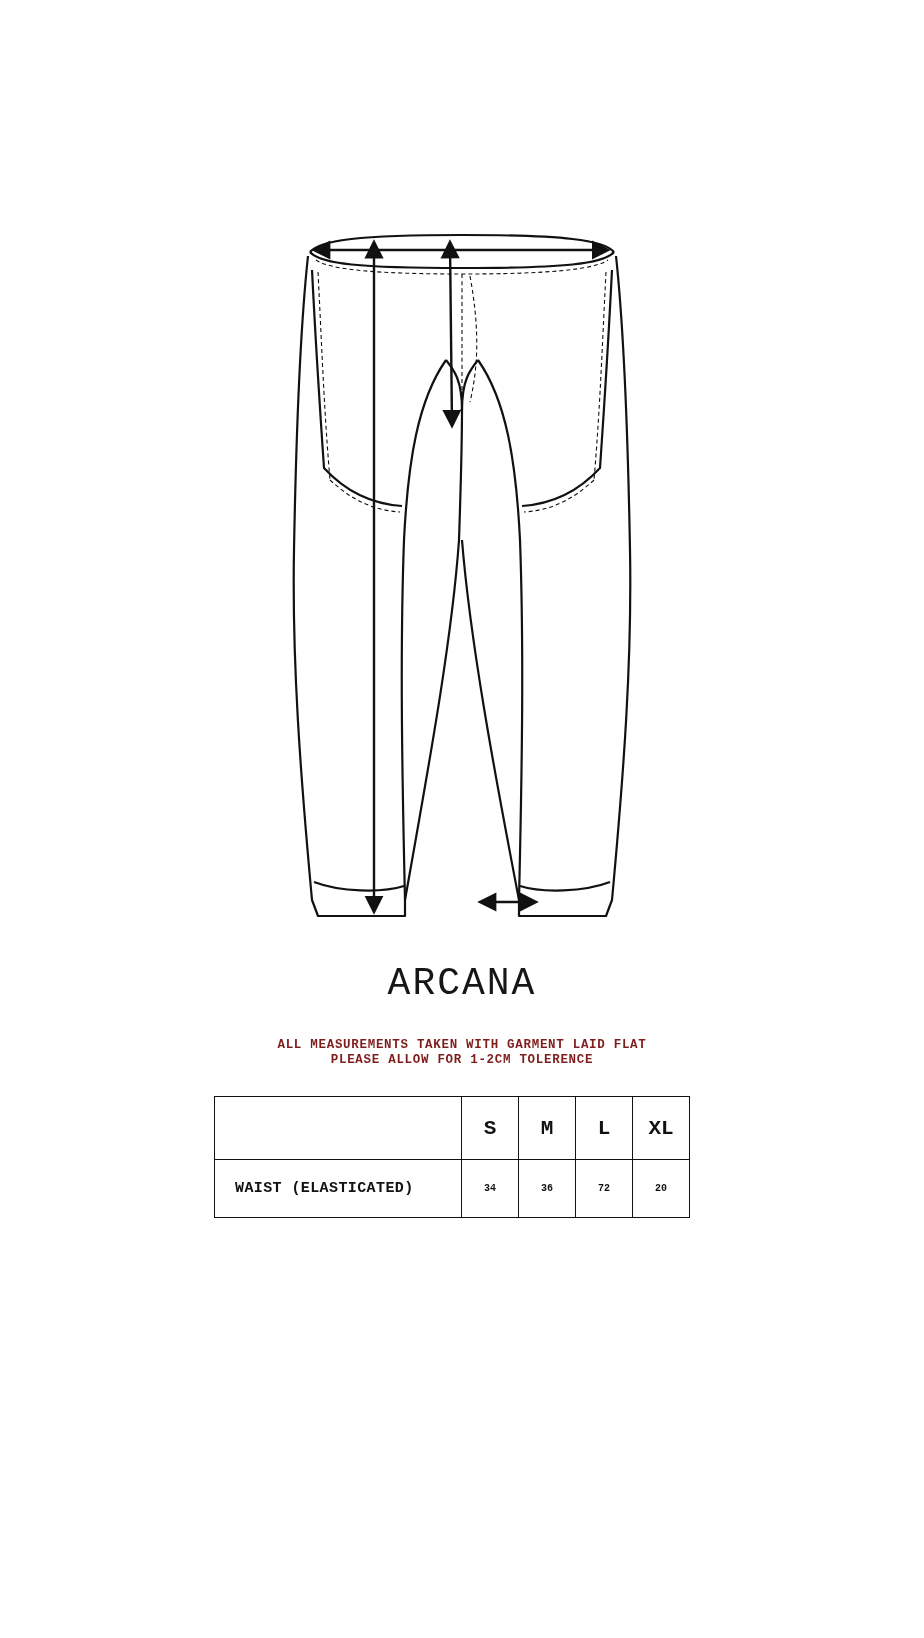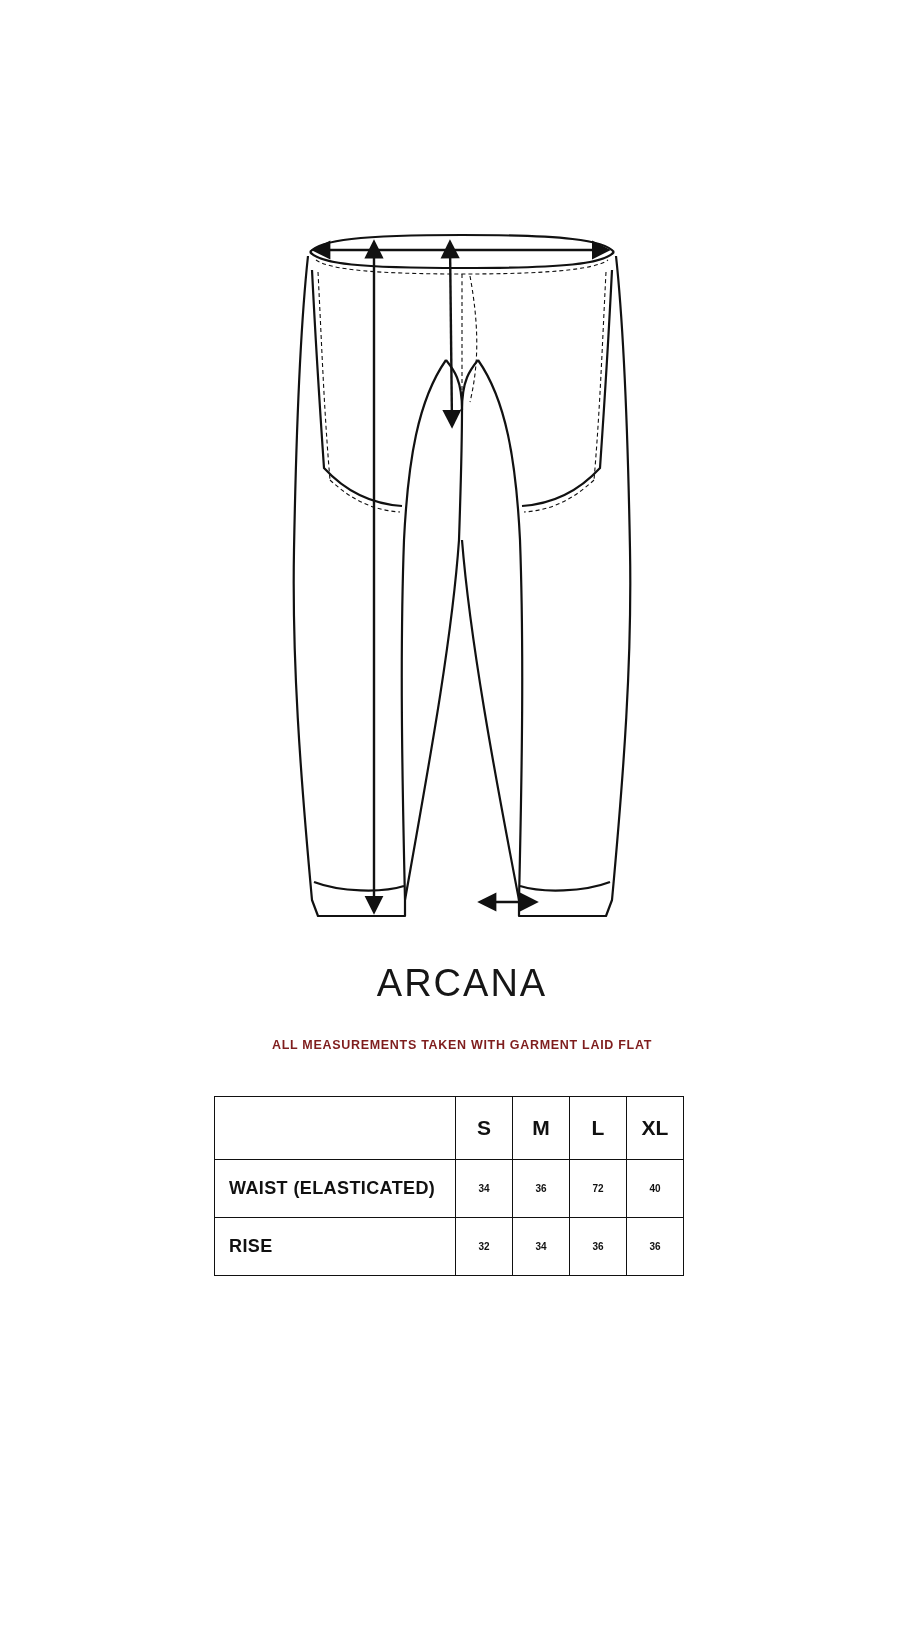--- a/index.html
+++ b/index.html
@@ -12,20 +12,21 @@
     height: 1638px;
     position: relative;
     font-family: "Liberation Sans", sans-serif;
     color: #111111;
     overflow: hidden;
   }
   .page {
     position: relative;
     width: 924px;
     height: 1638px;
+    font-family: Liberation Mono, monospace;
   }
   .diagram-wrap {
     position: absolute;
     left: 0;
     top: 210px;
     width: 924px;
     height: 730px;
   }
   .brand-title {
     position: absolute;
@@ -67,23 +68,23 @@
     text-align: center;
     vertical-align: middle;
     font-size: 10px;
     font-weight: bold;
     height: 57px;
     padding: 0;
   }
   table.size-table th.rowhead,
   table.size-table td.rowhead {
     text-align: left;
-    padding-left: 14px;
+    padding-left: 20px;
     width: 226px;
-    font-size: 18px;
+    font-size: 15px;
     letter-spacing: 0.4px;
   }
   table.size-table thead th.sizehead {
     font-size: 21px;
     font-weight: bold;
     height: 62px;
   }
   table.size-table col.size-col { width: 57px; }
   .empty-corner { border: 1.5px solid #111111; }
 </style>
@@ -153,20 +154,21 @@
         <line x1="450" y1="34" x2="452" y2="214" marker-start="url(#arrowStart)" marker-end="url(#arrowEnd)"></line>
         <line x1="482" y1="692" x2="534" y2="692" marker-start="url(#arrowStart)" marker-end="url(#arrowEnd)"></line>
       </g>
     </svg>
   </div>
 
   <div class="brand-title">ARCANA</div>
 
   <div class="notes">
     <div>ALL MEASUREMENTS TAKEN WITH GARMENT LAID FLAT</div>
+    <div>PLEASE ALLOW FOR 1-2CM TOLERENCE</div>
   </div>
 
   <div class="size-table-wrap">
     <table class="size-table">
       <colgroup>
         <col>
         <col class="size-col">
         <col class="size-col">
         <col class="size-col">
         <col class="size-col">
@@ -179,26 +181,19 @@
           <th class="sizehead">L</th>
           <th class="sizehead">XL</th>
         </tr>
       </thead>
       <tbody>
         <tr>
           <td class="rowhead">WAIST (ELASTICATED)</td>
           <td>34</td>
           <td>36</td>
           <td>72</td>
-          <td>40</td>
-        </tr>
-        <tr>
-          <td class="rowhead">RISE</td>
-          <td>32</td>
-          <td>34</td>
-          <td>36</td>
-          <td>36</td>
+          <td>20</td>
         </tr>
       </tbody>
     </table>
   </div>
 
 </div>
 
 </body></html>

